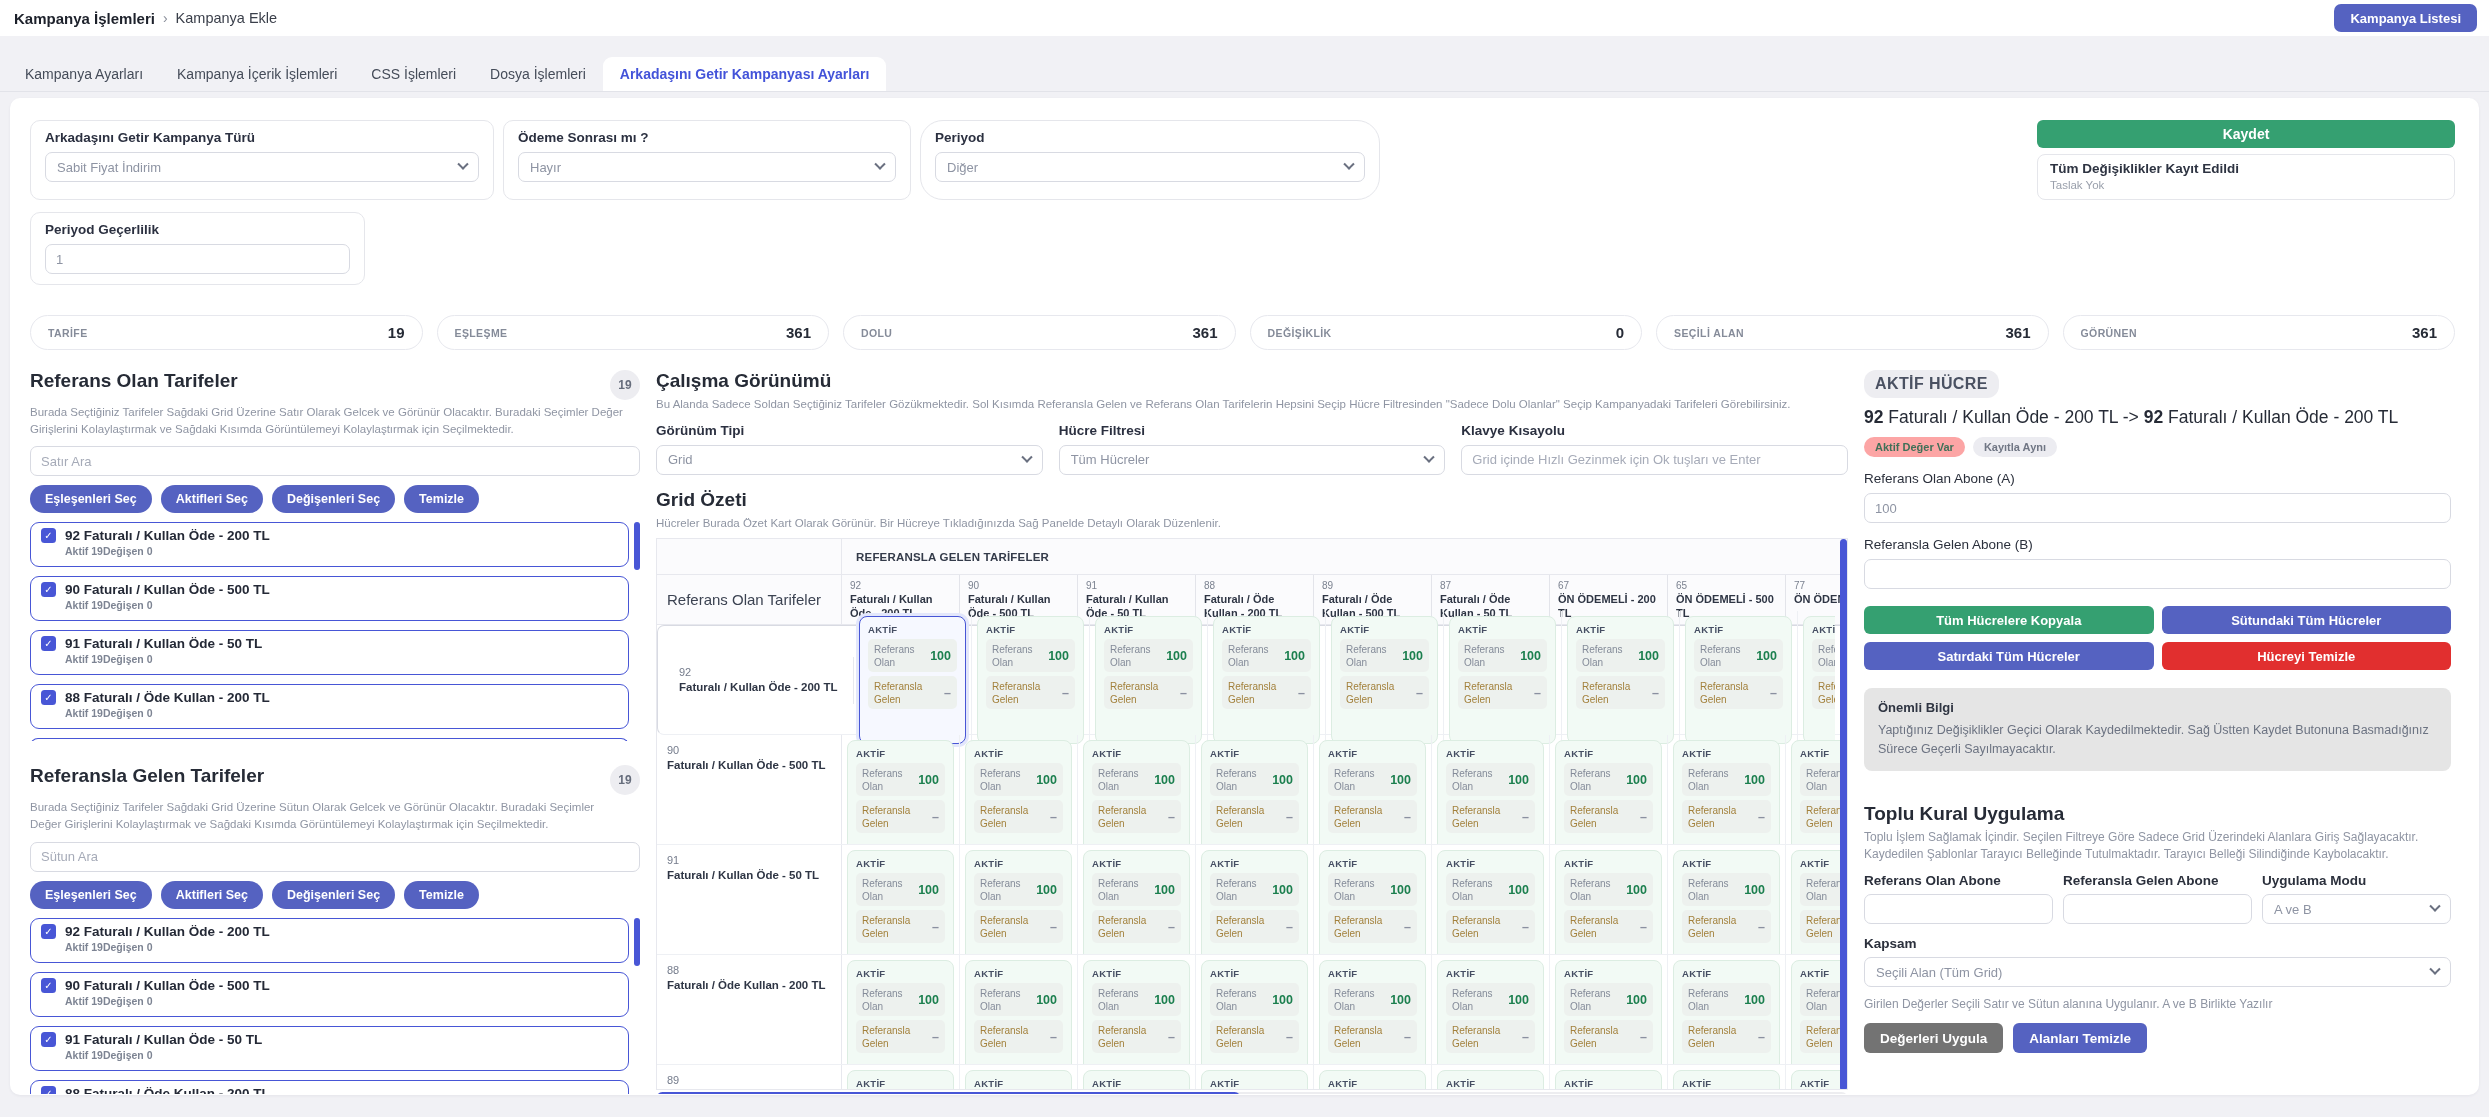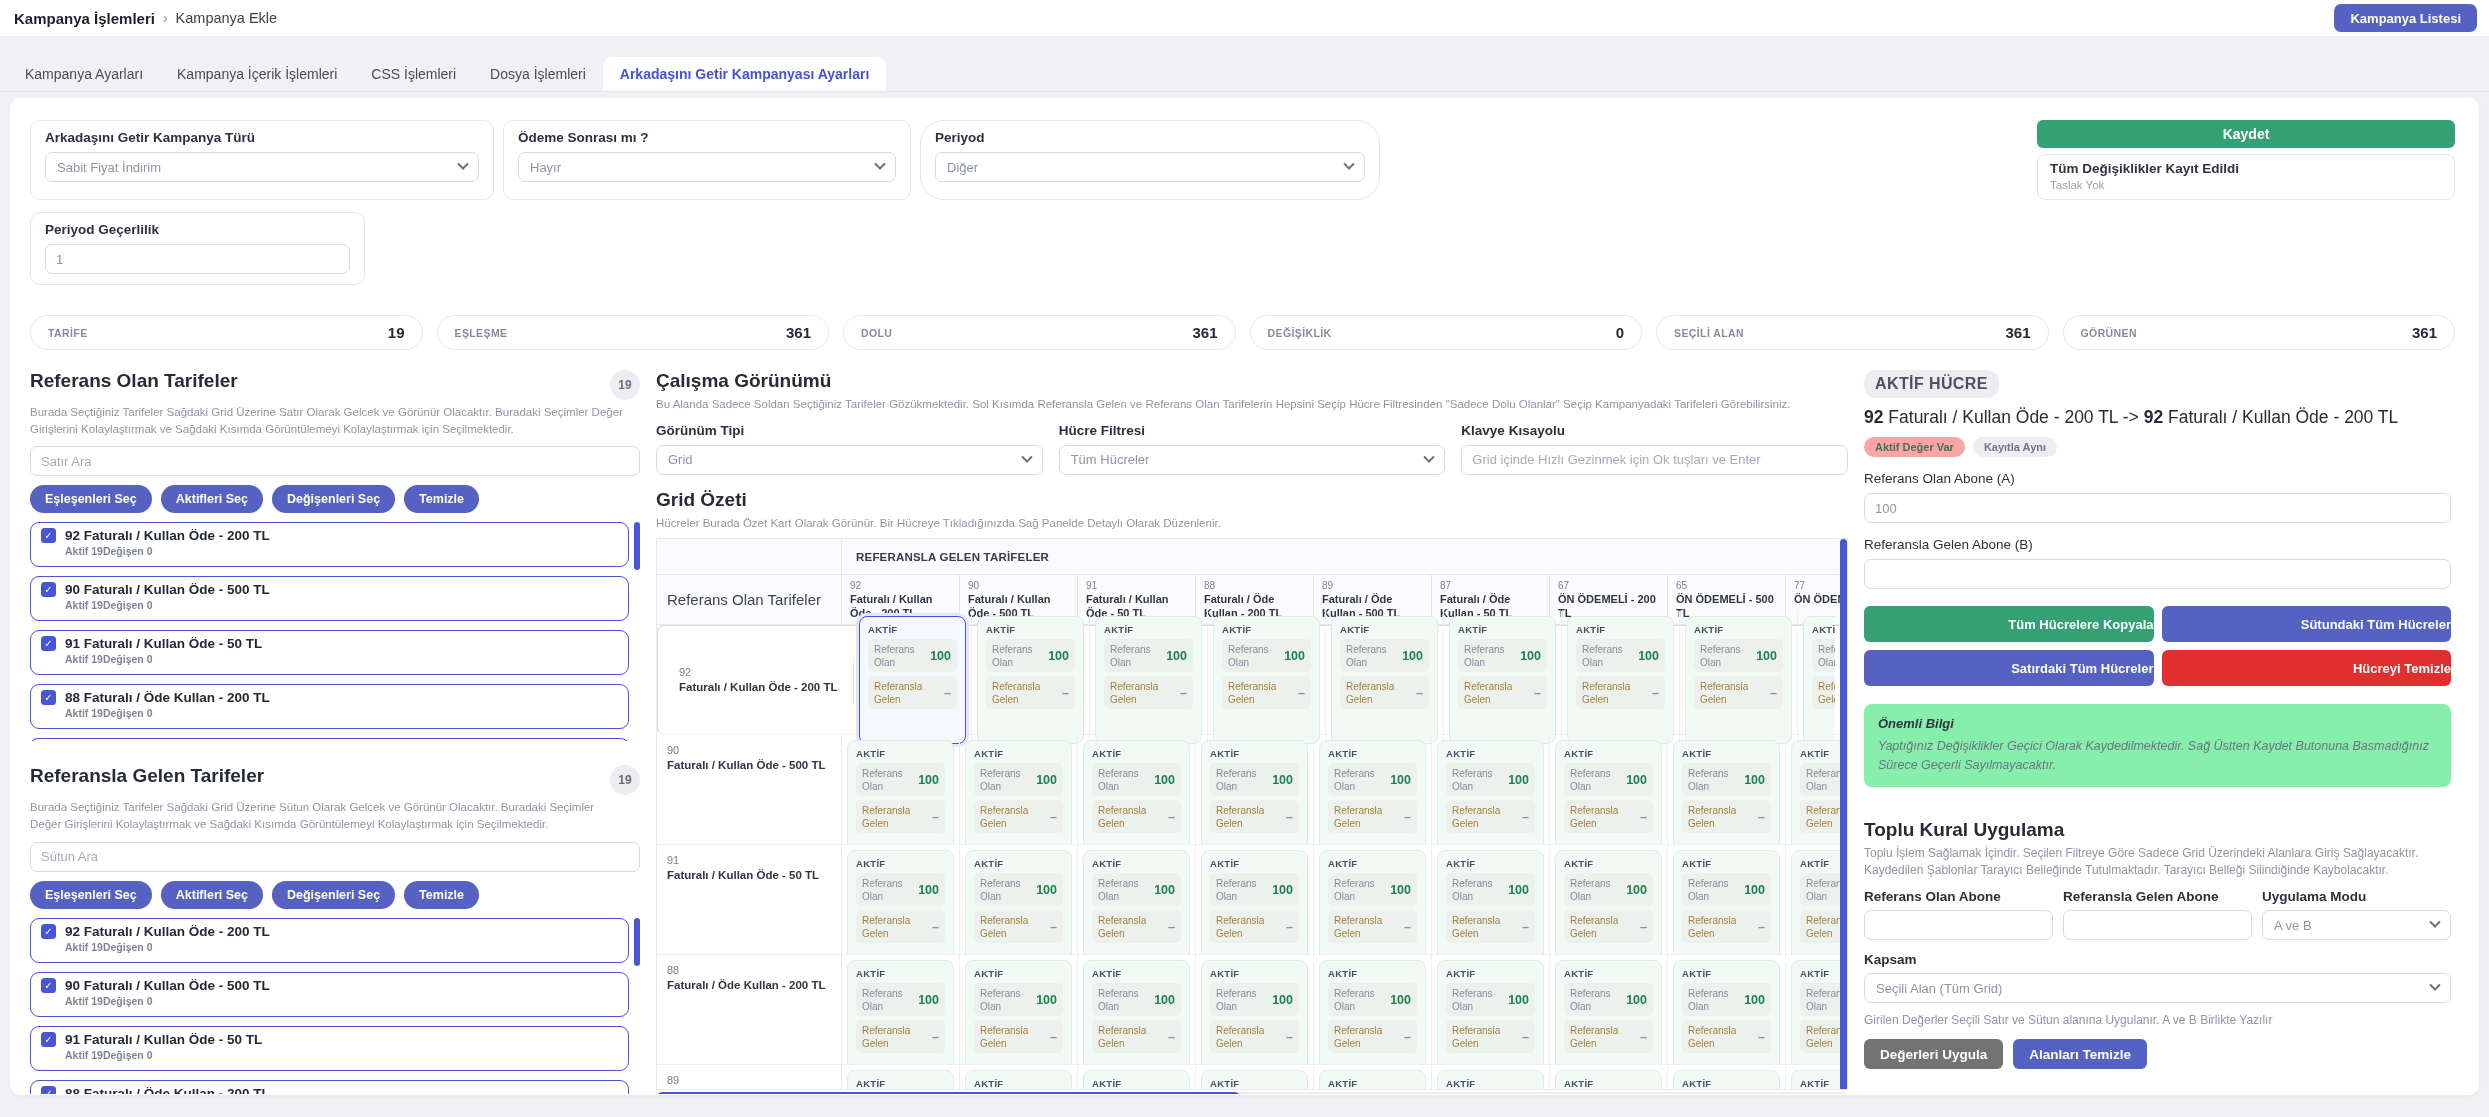--- a/index.html
+++ b/index.html
@@ -110,23 +110,23 @@
   
   .ac-badge { display:inline-block; background:#ededf1; border-radius:12px; padding:5px 11px; font-size:16px; font-weight:700; color:#4a5162; letter-spacing:.4px; }
   .ac-title { margin-top:9px; font-size:17.5px; color:#262b36; }
   .ac-title b { font-weight:700; }
   .ac-badges { margin-top:9px; display:flex; gap:8px; }
   .pill-green { background:#fca5a5; color:#3f7058; border-radius:12px; padding:4px 11px; font-size:11px; font-weight:700; }
   .pill-gray { background:#ececf1; color:#707684; border-radius:12px; padding:4px 11px; font-size:11px; font-weight:700; }
   .ac-label { margin-top:14px; font-size:13.5px; font-weight:500; color:#2b303c; }
   .ac-input { margin-top:7px; }
   .btn-grid { margin-top:17px; display:grid; grid-template-columns:1fr 1fr; gap:8px; }
-  .abtn { height:36px; border:none; border-radius:6px; color:#fff; font-size:13px; font-weight:600; font-family:inherit; cursor:pointer;text-align:right; }
+  .abtn { height:28px; border:none; border-radius:6px; color:#fff; font-size:13px; font-weight:600; font-family:inherit; cursor:pointer; }
   .abtn.green { background:#35a071; } .abtn.indigo { background:#5562c1; } .abtn.red { background:#e12f2f; }
-  .info-card { margin-top:18px; background:#86efac; border-radius:8px; padding:12px 14px;font-style:italic; }
+  .info-card { margin-top:18px; background:#e5e5e5; border-radius:8px; padding:12px 14px; }
   .info-title { font-size:13px; font-weight:700; color:#2f3542; }
   .info-text { font-size:12.5px; color:#6c7382; line-height:1.5; margin-top:6px; }
   .bulk { margin-top:32px; }
   .bulk .desc { font-size:12px; }
   .bulk-fields { display:flex; gap:10px; margin-top:10px; }
   .bulk-field { flex:1; }
   .bulk-label { font-size:13.5px; font-weight:600; color:#2b303c; margin-bottom:6px; }
   .kapsam { margin-top:12px; }
   .bulk-note { margin-top:10px; font-size:12px; color:#8f95a3; }
   .bulk-btns { margin-top:12px; display:flex; gap:10px; }

